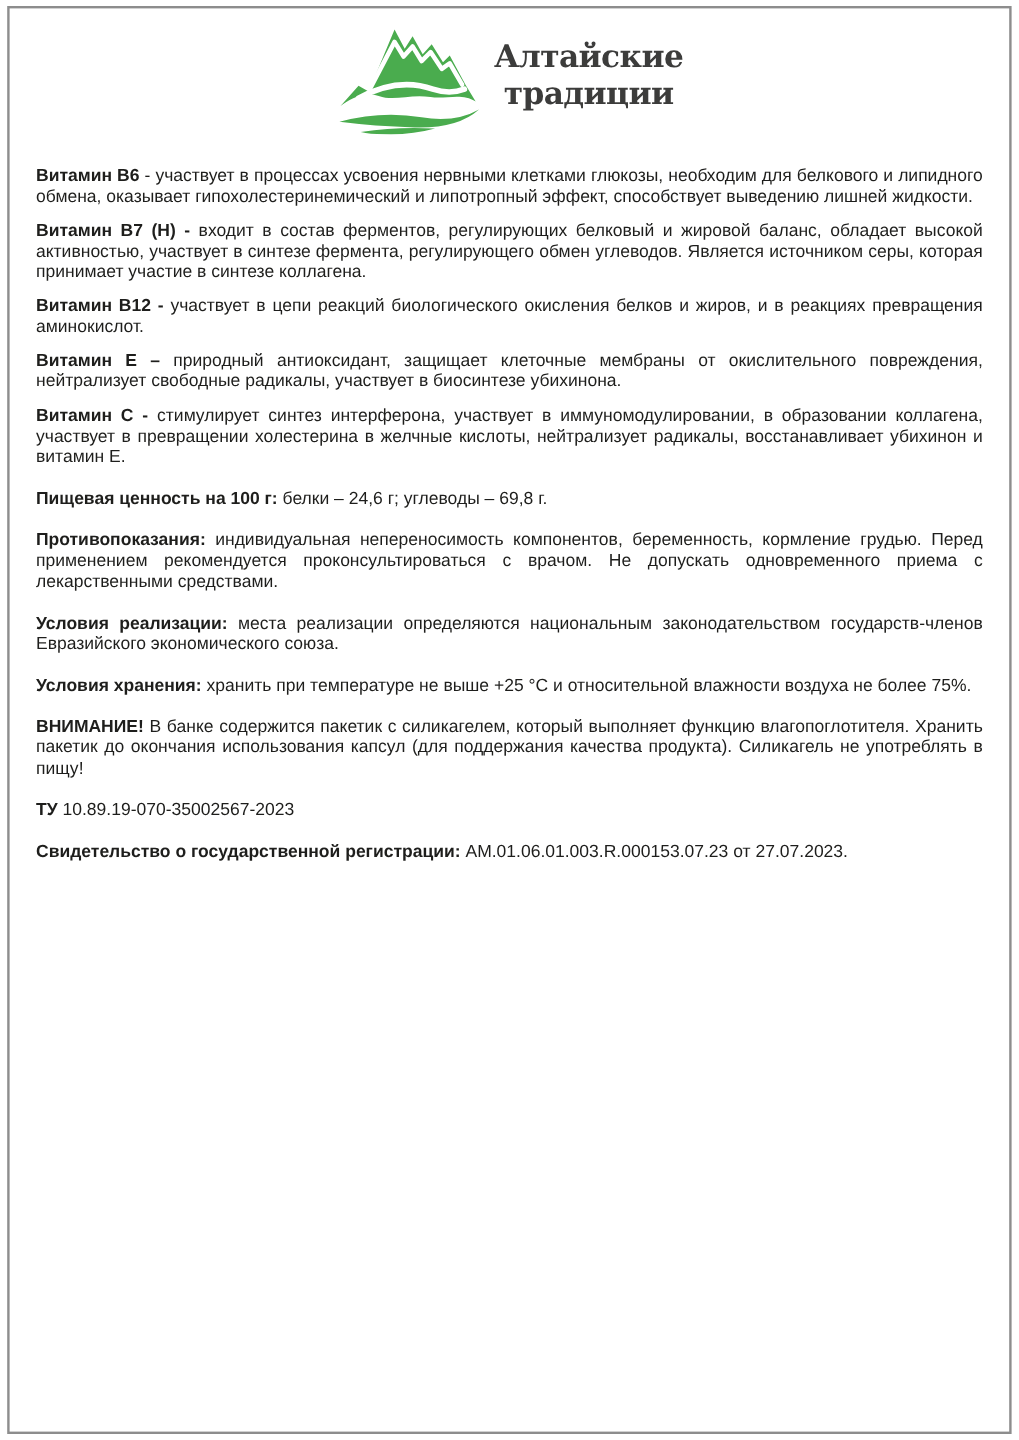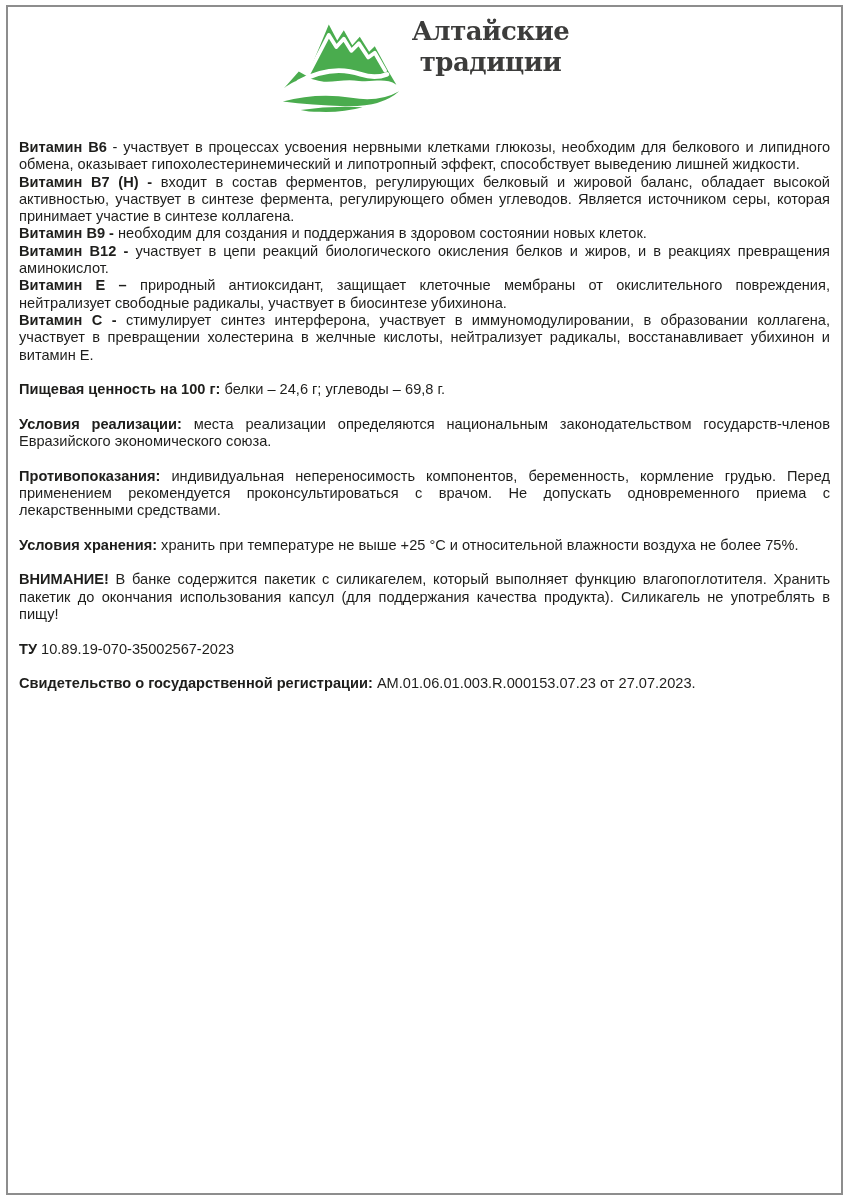--- a/index.html
+++ b/index.html
@@ -20,41 +20,41 @@
   }
   .content {
     position: absolute;
     left: 19px; right: 19px; top: 0;
   }
   .logo {
     margin-top: 16px;
     height: 96px;
     display: flex;
     justify-content: center;
-    align-items: flex-start;
+    align-items: center;
     gap: 10px;
   }
   .logo-icon { width: 122px; height: 96px; flex: 0 0 auto; }
   .logo-text {
     font-family: "DejaVu Serif", "Liberation Serif", serif;
     font-weight: 700;
     font-size: 26px;
     line-height: 31px;
     letter-spacing: -0.5px;
     color: #3c3c3b;
     text-align: center;
     white-space: nowrap;
   }
   .body-text {
     margin-top: 27px;
     font-size: 14.6px;
     line-height: 17.3px;
     text-align: justify;
   }
-  .body-text p { margin: 0; padding: 0; }
+  .body-text p { margin: 11px; padding: 0; }
   .group { margin-bottom: 17.3px; }
   .b { font-weight: 700; }
 </style>
 </head>
 <body>
 
 <div class="page">
   <div class="frame"></div>
   <div class="content">
 
@@ -71,37 +71,36 @@
         <div>Алтайские</div>
         <div>традиции</div>
       </div>
     </div>
 
     <div class="body-text">
 
       <div class="group">
         <p><span class="b">Витамин В6</span> <span>- участвует в процессах усвоения нервными клетками глюкозы, необходим для белкового и липидного обмена, оказывает гипохолестеринемический  и липотропный эффект, способствует выведению лишней жидкости.</span></p>
         <p><span class="b">Витамин В7 (Н) -</span> <span>входит в состав ферментов, регулирующих белковый и жировой баланс, обладает высокой активностью, участвует в синтезе фермента, регулирующего обмен углеводов. Является источником серы, которая принимает участие в синтезе коллагена.</span></p>
-        <p><span class="b">Витамин В9 -</span> <span>необходим для создания и поддержания в здоровом состоянии новых клеток.</span></p>
         <p><span class="b">Витамин В12 -</span> <span>участвует в цепи реакций биологического окисления белков и жиров, и в реакциях превраще­ния аминокислот.</span></p>
         <p><span class="b">Витамин Е –</span> <span>природный антиоксидант, защищает клеточные мембраны от окислительного повреждения, нейтрализует свободные радикалы, участвует в биосинтезе убихинона.</span></p>
         <p><span class="b">Витамин С -</span> <span>стимулирует синтез интерферона, участвует в иммуномодулировании, в образовании коллагена, участвует в превращении холестерина в желчные кислоты, нейтрализует радикалы, восстанавливает убихи­нон и витамин Е.</span></p>
       </div>
 
       <div class="group">
         <p><span class="b">Пищевая ценность на 100 г:</span> <span>белки – 24,6 г; углеводы – 69,8 г.</span></p>
       </div>
 
 
       <div class="group">
-        <p><span class="b">Условия реализации:</span> <span>места реализации определяются национальным законодательством государств-членов Евразийского экономического союза.</span></p>
+        <p><span class="b">Противопоказания:</span> <span>индивидуальная непереносимость компонентов, беременность, кормление грудью. Перед применением рекомендуется проконсультироваться с врачом. Не допускать одновременного приема с лекарственными средствами.</span></p>
       </div>
 
       <div class="group">
-        <p><span class="b">Противопоказания:</span> <span>индивидуальная непереносимость компонентов, беременность, кормление грудью. Перед применением рекомендуется проконсультироваться с врачом. Не допускать одновременного приема с лекарственными средствами.</span></p>
+        <p><span class="b">Условия реализации:</span> <span>места реализации определяются национальным законодательством государств-членов Евразийского экономического союза.</span></p>
       </div>
 
       <div class="group">
         <p><span class="b">Условия хранения:</span> <span>хранить при температуре не выше +25 °С и относительной влажности воздуха не более 75%.</span></p>
       </div>
 
 
       <div class="group">
         <p><span class="b">ВНИМАНИЕ!</span> <span>В банке содержится пакетик с силикагелем, который выполняет функцию влагопоглотителя. Хранить пакетик до окончания использования капсул (для поддержания качества продукта). Силикагель не употреблять в пищу!</span></p>
       </div>

